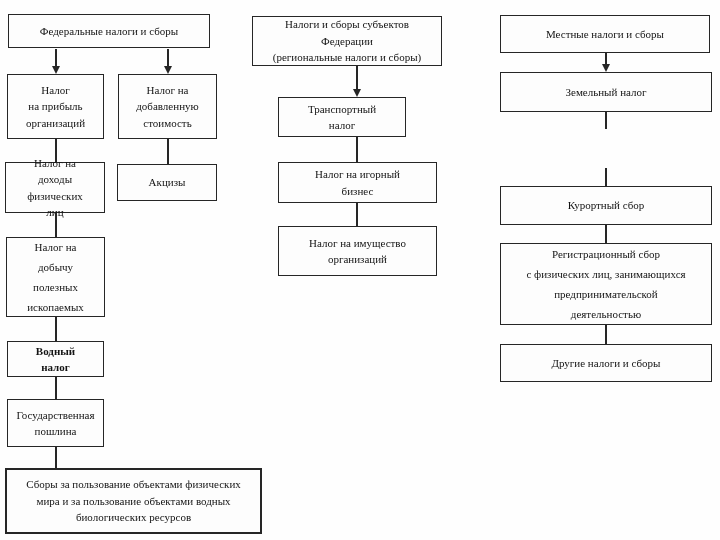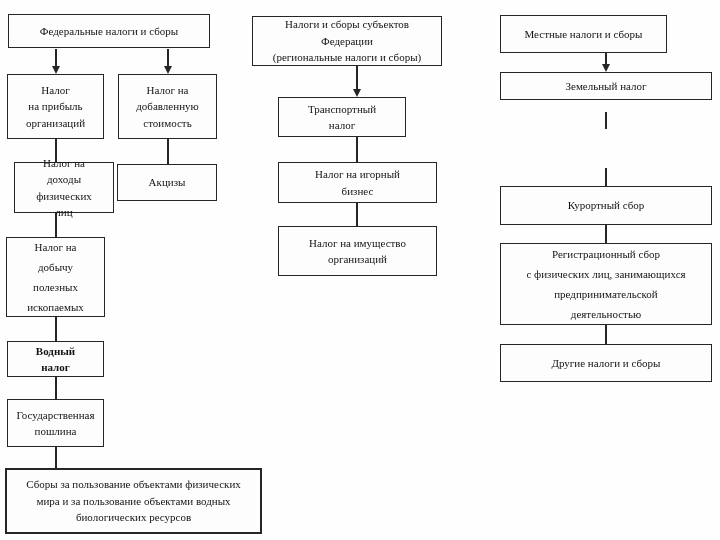--- a/index.html
+++ b/index.html
@@ -61,21 +61,21 @@
 на прибыль
 организаций</div>
 
   <div class="node" style="left:118px; top:74px; width:99px; height:65px;">Налог на
 добавленную
 стоимость</div>
 
   <div class="vline" style="left:55.25px; top:139px; height:23px;"></div>
   <div class="vline" style="left:167.25px; top:139px; height:25px;"></div>
 
-  <div class="node" style="left:14px; top:162px; width:100px; height:51px;">Налог на доходы
+  <div class="node" style="left:5px; top:162px; width:100px; height:51px;">Налог на доходы
 физических лиц</div>
 
   <div class="node" style="left:117px; top:164px; width:100px; height:37px;">Акцизы</div>
 
   <div class="vline" style="left:55.25px; top:213px; height:24px;"></div>
 
   <div class="node loose" style="left:6px; top:237px; width:99px; height:80px;">Налог на добычу
 полезных
 ископаемых</div>
 
@@ -104,26 +104,26 @@
 
   <div class="vline" style="left:356.25px; top:137px; height:25px;"></div>
 
   <div class="node" style="left:278px; top:162px; width:159px; height:41px;text-align:center;">Налог на игорный бизнес</div>
 
   <div class="vline" style="left:356.25px; top:203px; height:23px;"></div>
 
   <div class="node" style="left:278px; top:226px; width:159px; height:50px;">Налог на имущество
 организаций</div>
 
-  <div class="node" style="left:500px; top:15px; width:167px; height:38px;">Местные налоги и сборы</div>
+  <div class="node" style="left:500px; top:15px; width:210px; height:38px;">Местные налоги и сборы</div>
 
   <div class="vline" style="left:605.25px; top:53px; height:12px;"></div>
   <div class="ahead" style="left:601.5px; top:64px;"></div>
 
-  <div class="node" style="left:500px; top:72px; width:212px; height:28px;">Земельный налог</div>
+  <div class="node" style="left:500px; top:72px; width:212px; height:40px;">Земельный налог</div>
 
   <div class="vline" style="left:605.25px; top:112px; height:17px;"></div>
 
 
   <div class="vline" style="left:605.25px; top:168px; height:18px;"></div>
 
   <div class="node" style="left:500px; top:186px; width:212px; height:39px;">Курортный сбор</div>
 
   <div class="vline" style="left:605.25px; top:225px; height:18px;"></div>
 

